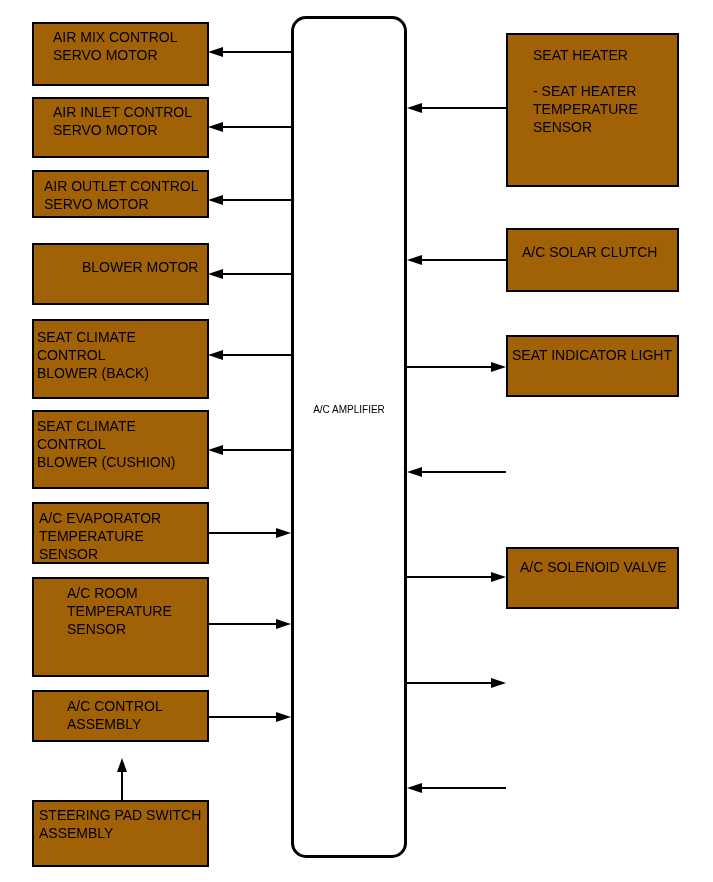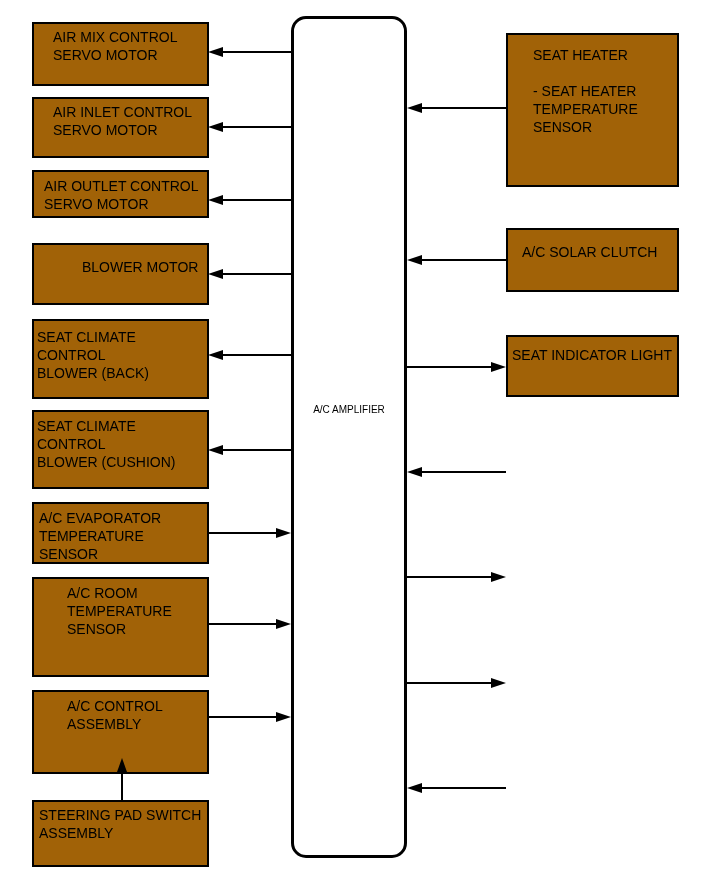--- a/index.html
+++ b/index.html
@@ -27,21 +27,21 @@
   
   .lb{left:32px;width:177px;}
   #lb1{top:22px;height:64px;}   #lb1 .lbl{padding:4px 4px 0 19px;}
   #lb2{top:97px;height:61px;}   #lb2 .lbl{padding:4px 4px 0 19px;}
   #lb3{top:170px;height:48px;}  #lb3 .lbl{padding:5px 4px 0 10px;}
   #lb4{top:243px;height:62px;}  #lb4 .lbl{padding:13px 4px 0 48px;}
   #lb5{top:319px;height:80px;}  #lb5 .lbl{padding:7px 2px 0 3px;}
   #lb6{top:410px;height:79px;}  #lb6 .lbl{padding:5px 2px 0 3px;}
   #lb7{top:502px;height:62px;}  #lb7 .lbl{padding:5px 2px 0 5px;}
   #lb8{top:577px;height:100px;} #lb8 .lbl{padding:5px 4px 0 33px;}
-  #lb9{top:690px;height:84px;}  #lb9 .lbl{padding:5px 4px 0 33px;}
+  #lb9{top:690px;height:52px;}  #lb9 .lbl{padding:5px 4px 0 33px;}
   #lb10{top:800px;height:67px;} #lb10 .lbl{padding:4px 2px 0 5px;}
   
   .rb{left:506px;width:173px;}
   #rb1{top:33px;height:154px;}  #rb1 .lbl{padding:11px 4px 0 25px;}
   #rb2{top:228px;height:64px;}  #rb2 .lbl{padding:13px 2px 0 14px;}
   #rb3{top:335px;height:62px;}  #rb3 .lbl{padding:9px 2px 0 4px;}
   #rb4{top:441px;height:62px;}  #rb4 .lbl{padding:9px 2px 0 3px;}
   #rb5{top:547px;height:62px;}  #rb5 .lbl{padding:9px 2px 0 12px;}
   #rb6{top:652px;height:63px;}  #rb6 .lbl{padding:6px 4px 0 15px;}
   #rb7{top:758px;height:62px;}  #rb7 .lbl{padding:9px 2px 0 9px;}
@@ -144,20 +144,23 @@
 - SEAT HEATER
 TEMPERATURE
 SENSOR</span>
   </div>
   <div class="box rb" id="rb2">
     <span class="lbl">A/C SOLAR CLUTCH</span>
   </div>
   <div class="box rb" id="rb3">
     <span class="lbl">SEAT INDICATOR LIGHT</span>
   </div>
+  <div class="box rb" id="rb5">
+    <span class="lbl">A/C SOLENOID VALVE</span>
+  </div>
 
   <div class="arrow a-left" style="top:47px">
       <span class="tip-left"></span>
       <span class="line l-out"></span>
     </div>
   <div class="arrow a-left" style="top:122px">
       <span class="tip-left"></span>
       <span class="line l-out"></span>
     </div>
   <div class="arrow a-left" style="top:195px">

